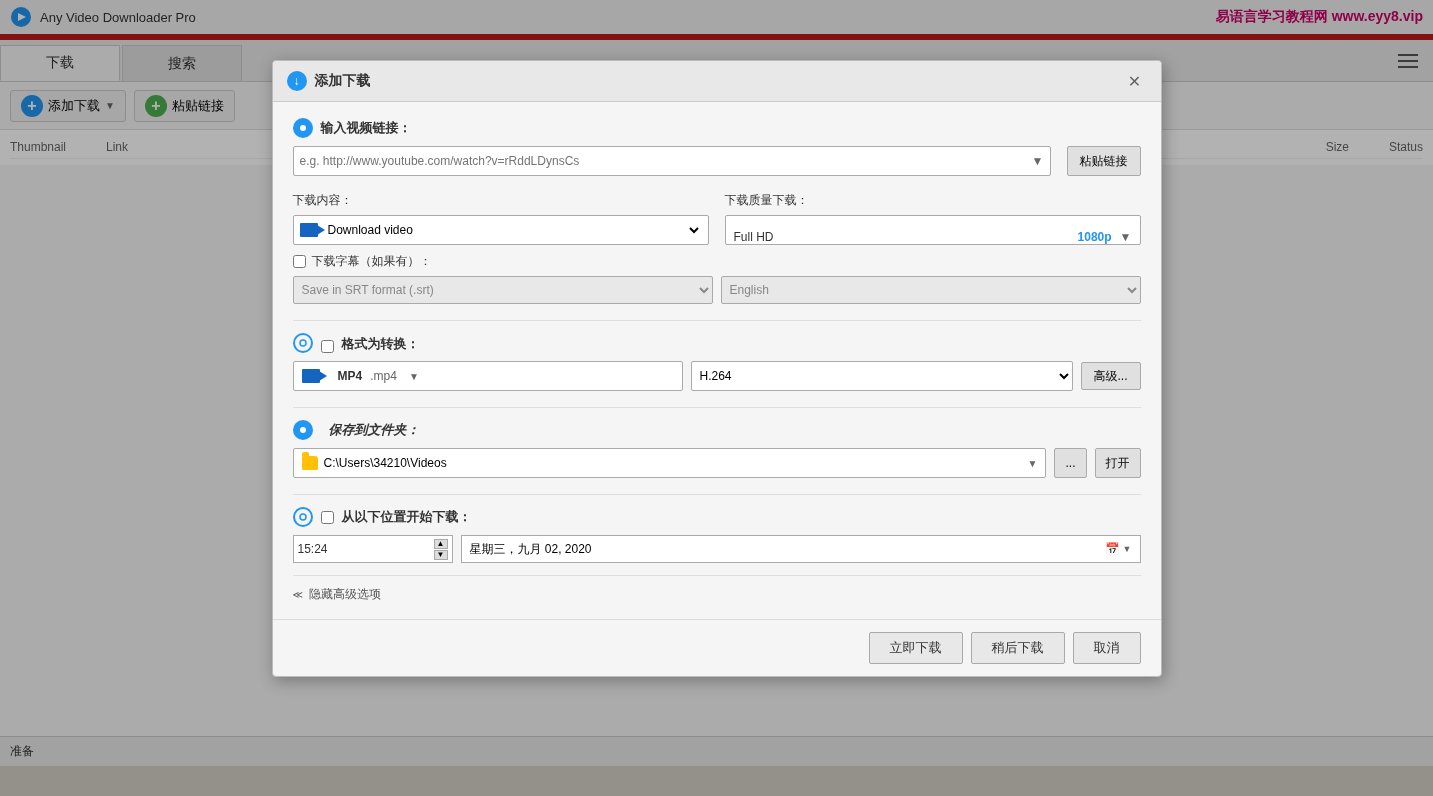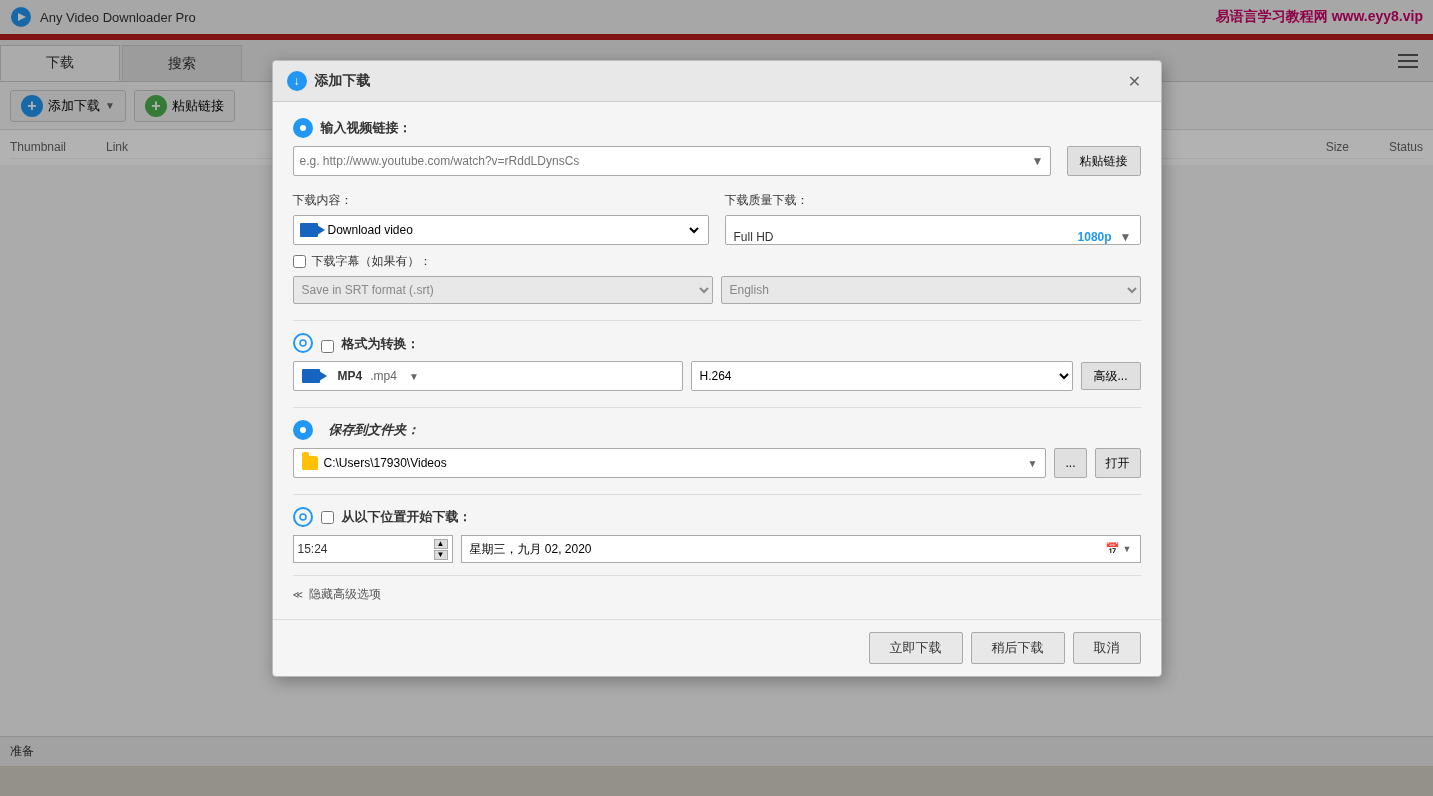--- a/index.html
+++ b/index.html
@@ -744,21 +744,21 @@
           <div class="section-circle-filled">
             <svg width="8" height="8" viewBox="0 0 8 8">
                 <circle cx="4" cy="4" r="3" fill="white"></circle>
               </svg>
           </div>
           <span style="font-size:13px; font-weight:bold; color:#333;">保存到文件夹：</span>
         </div>
         <div class="folder-row">
           <div style="flex:1; display:flex; align-items:center; border:1px solid #aaa; background:#fff; border-radius:2px; height:30px; padding:0 8px; gap:6px;">
             <div class="folder-icon"></div>
-            <span style="font-size:12px; flex:1;">C:\Users\17930\Videos</span>
+            <span style="font-size:12px; flex:1;">C:\Users\34210\Videos</span>
             <span style="font-size:10px; color:#666;">▼</span>
           </div>
           <button class="btn-browse">
             <span>...</span>
           </button>
           <button class="btn-open">
             <span>打开</span>
           </button>
         </div>
       </div>

